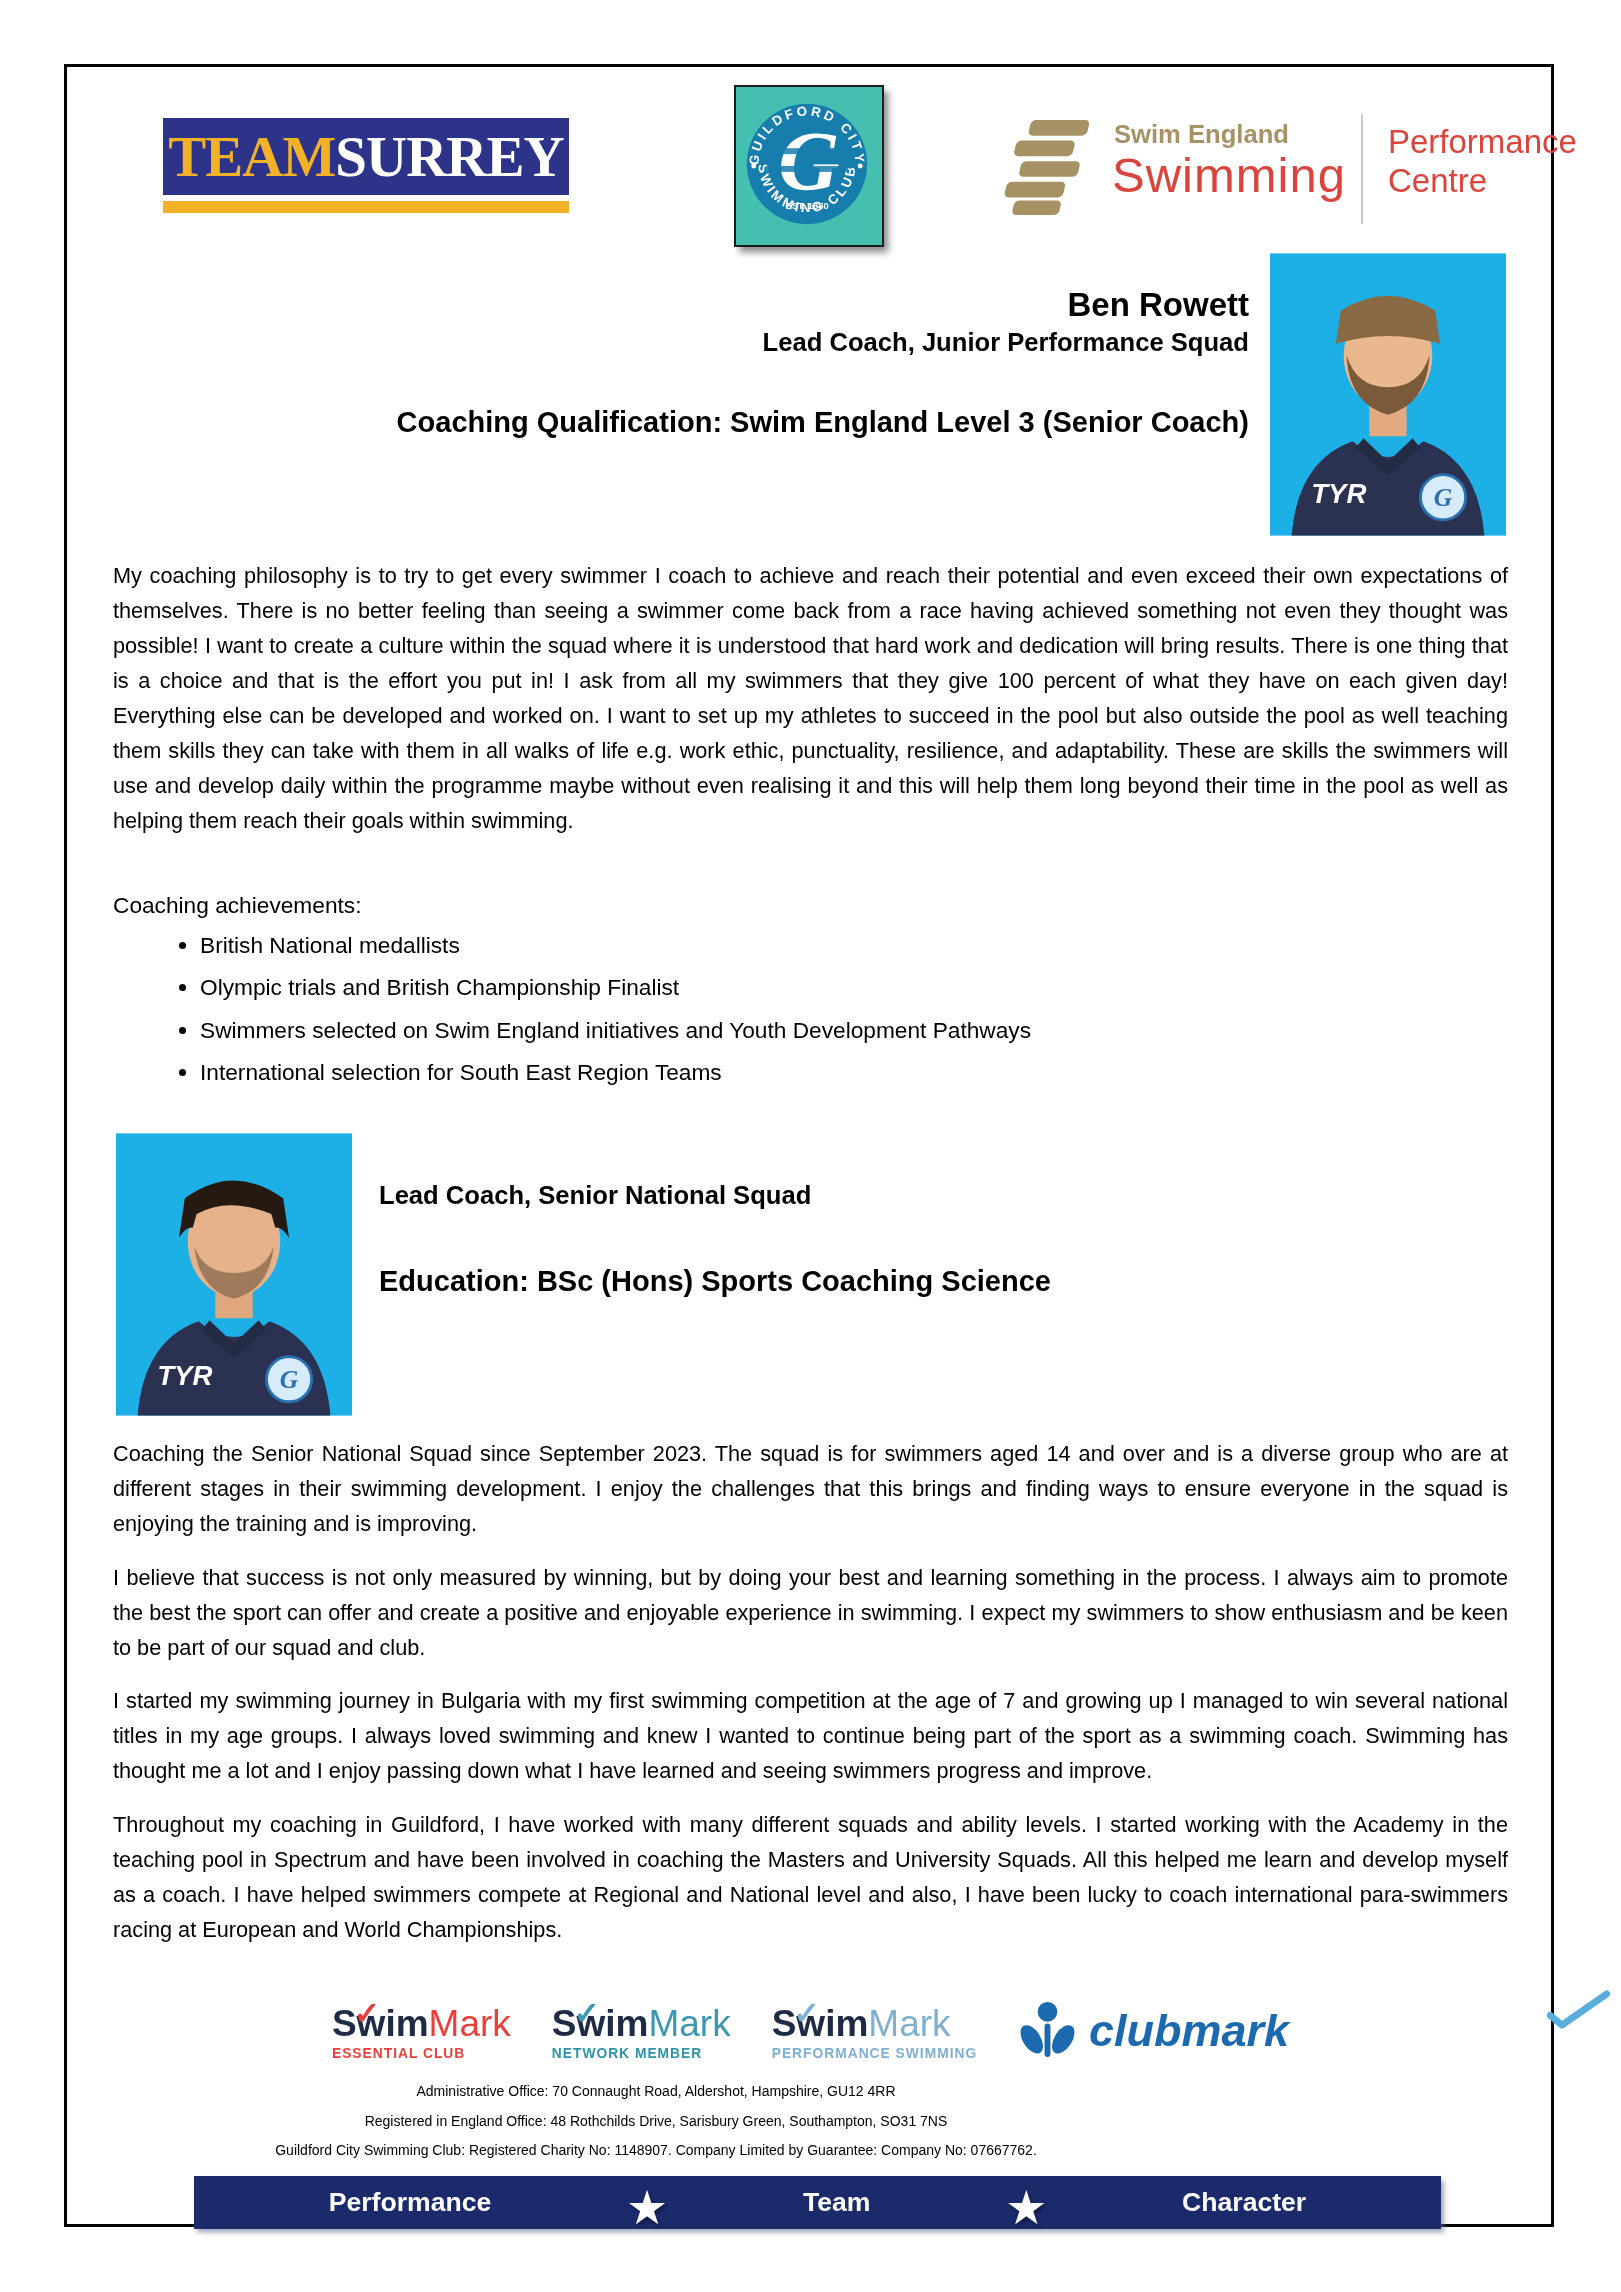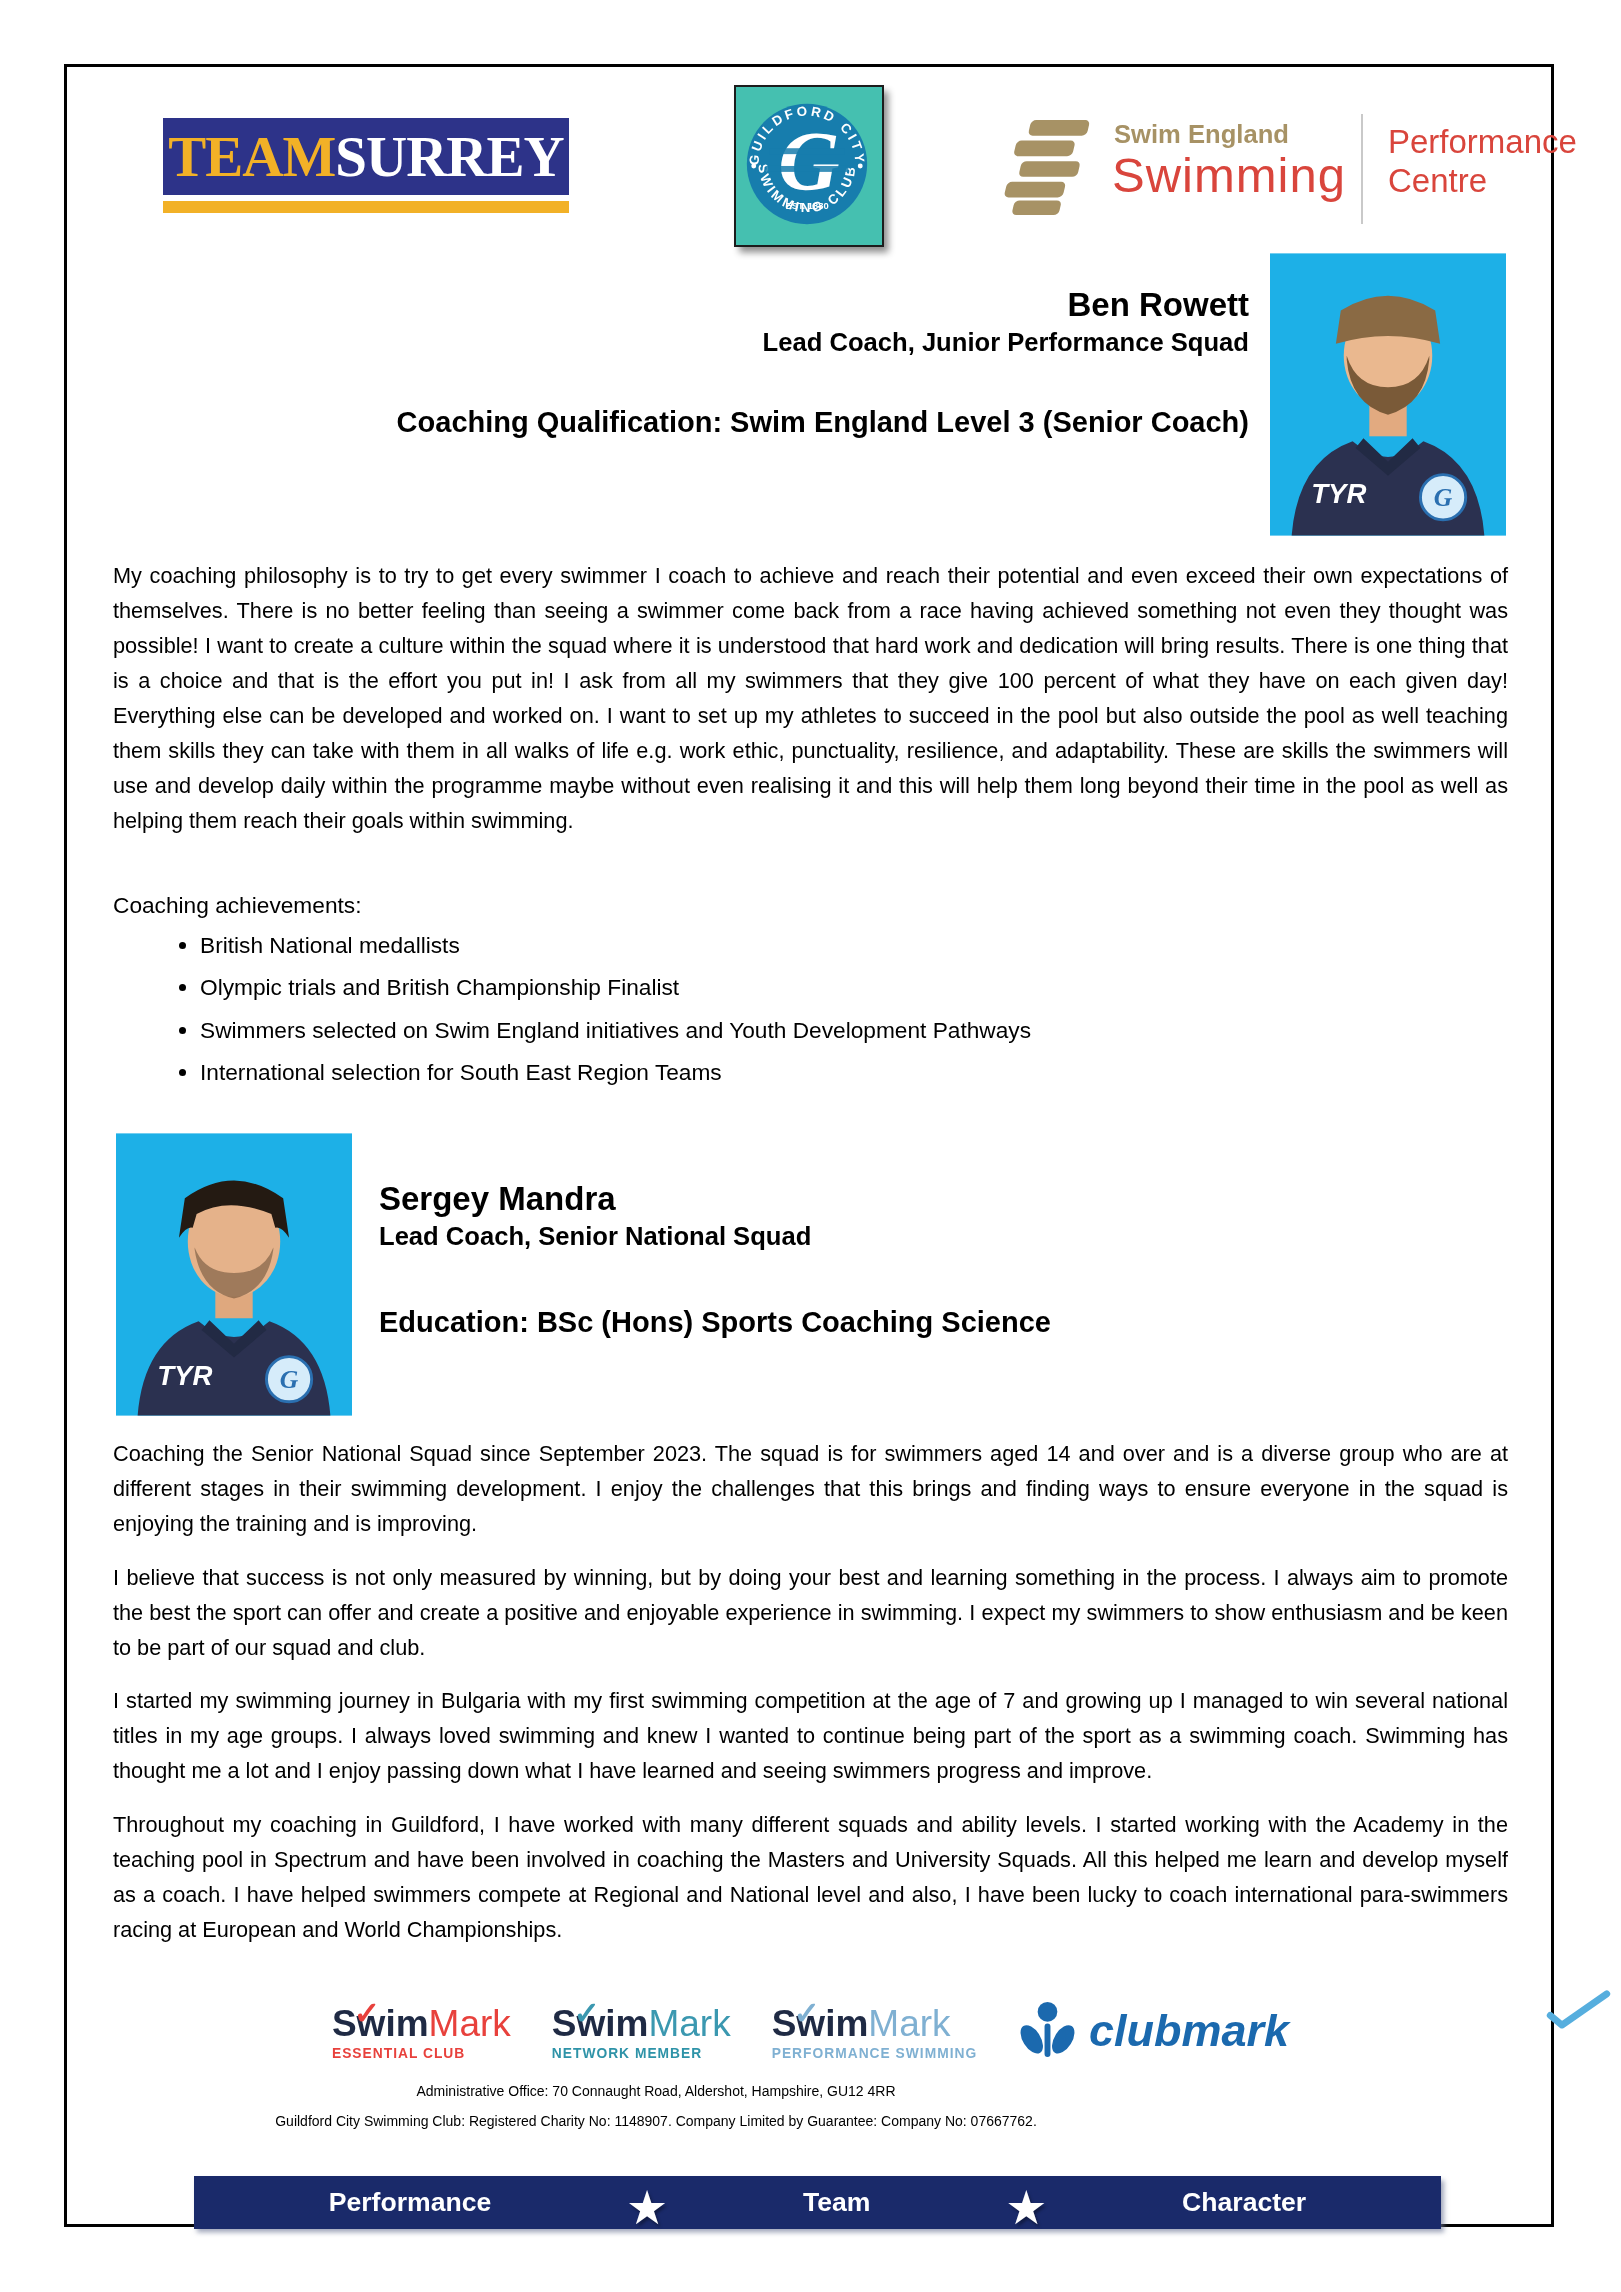--- a/index.html
+++ b/index.html
@@ -175,21 +175,20 @@
       <path d="M80,118 q6,42 40,50 q34,-8 40,-50 l0,-2 q-10,26 -40,26 q-30,0 -40,-26 z" fill="#4a3622" opacity="0.45"></path>
       <path d="M70,66 q50,-36 100,0 l6,40 q-8,-12 -14,-10 l-4,-14 q-44,-18 -76,0 l-4,14 q-6,-2 -14,10 z" fill="#241a12"></path>
       <path d="M95,190 l25,24 25,-24 8,10 -33,28 -33,-28 z" fill="#222a44"></path>
       <text x="42" y="256" font-family="Liberation Sans, sans-serif" font-style="italic" font-weight="bold" font-size="28" fill="#ffffff">TYR</text>
       <circle cx="176" cy="250" r="23" fill="#d6ecfa" stroke="#2a6fb0" stroke-width="3"></circle>
       <text x="176" y="259" text-anchor="middle" font-family="Liberation Serif, serif" font-style="italic" font-weight="bold" font-size="26" fill="#2a6fb0">G</text>
     </svg>
   </div>
 
   <div class="sergey-text">
-    <div class="coach-name">Sergey Mandra</div>
     <div class="coach-title">Lead Coach, Senior National Squad</div>
     <div class="sergey-gap"></div>
     <div class="coach-edu">Education: BSc (Hons) Sports Coaching Science</div>
   </div>
 
   <div class="sergey-paras">
     <p>Coaching the Senior National Squad since September 2023. The squad is for swimmers aged 14 and over and is a diverse group who are at different stages in their swimming development. I enjoy the challenges that this brings and finding ways to ensure everyone in the squad is enjoying the training and is improving.</p>
     <p>I believe that success is not only measured by winning, but by doing your best and learning something in the process. I always aim to promote the best the sport can offer and create a positive and enjoyable experience in swimming. I expect my swimmers to show enthusiasm and be keen to be part of our squad and club.</p>
     <p>I started my swimming journey in Bulgaria with my first swimming competition at the age of 7 and growing up I managed to win several national titles in my age groups. I always loved swimming and knew I wanted to continue being part of the sport as a swimming coach. Swimming has thought me a lot and I enjoy passing down what I have learned and seeing swimmers progress and improve.</p>
     <p>Throughout my coaching in Guildford, I have worked with many different squads and ability levels. I started working with the Academy in the teaching pool in Spectrum and have been involved in coaching the Masters and University Squads. All this helped me learn and develop myself as a coach. I have helped swimmers compete at Regional and National level and also, I have been lucky to coach international para-swimmers racing at European and World Championships.</p>
@@ -232,20 +231,21 @@
       </svg>
       <div class="cm-text">clubmark</div>
       <svg class="cm-tick" width="69" height="39" viewBox="0 0 70 40">
         <polyline points="6,26 18,36 64,4" fill="none" stroke="#56aede" stroke-width="7" stroke-linecap="round" stroke-linejoin="round"></polyline>
       </svg>
     </div>
   </div>
 
   <div class="address">
     <div>Administrative Office: 70 Connaught Road, Aldershot, Hampshire, GU12 4RR</div>
+    <div>Registered in England Office: 48 Rothchilds Drive, Sarisbury Green, Southampton, SO31 7NS</div>
     <div>Guildford City Swimming Club: Registered Charity No: 1148907.  Company Limited by Guarantee: Company No: 07667762.</div>
   </div>
 
   <div class="values-bar">
     <span class="value">Performance</span>
     <span class="star">★</span>
     <span class="value">Team</span>
     <span class="star">★</span>
     <span class="value">Character</span>
   </div>

